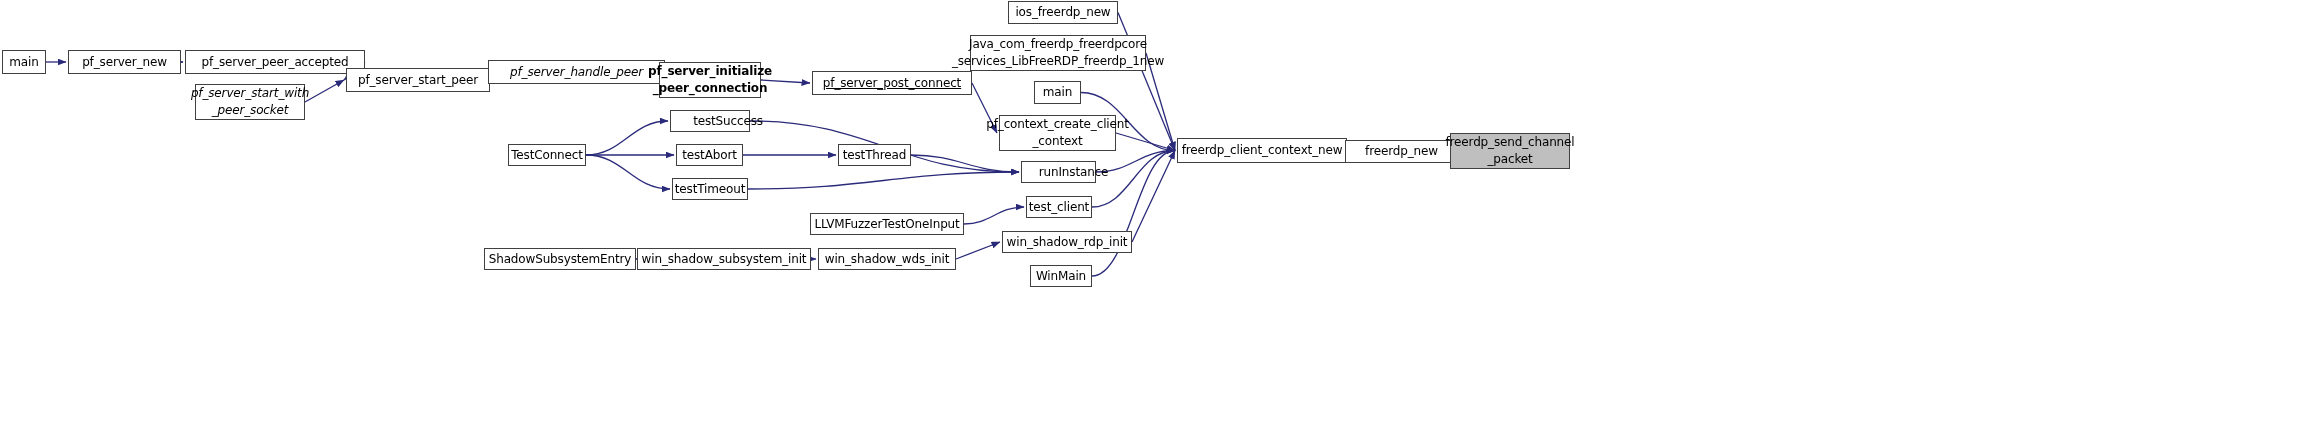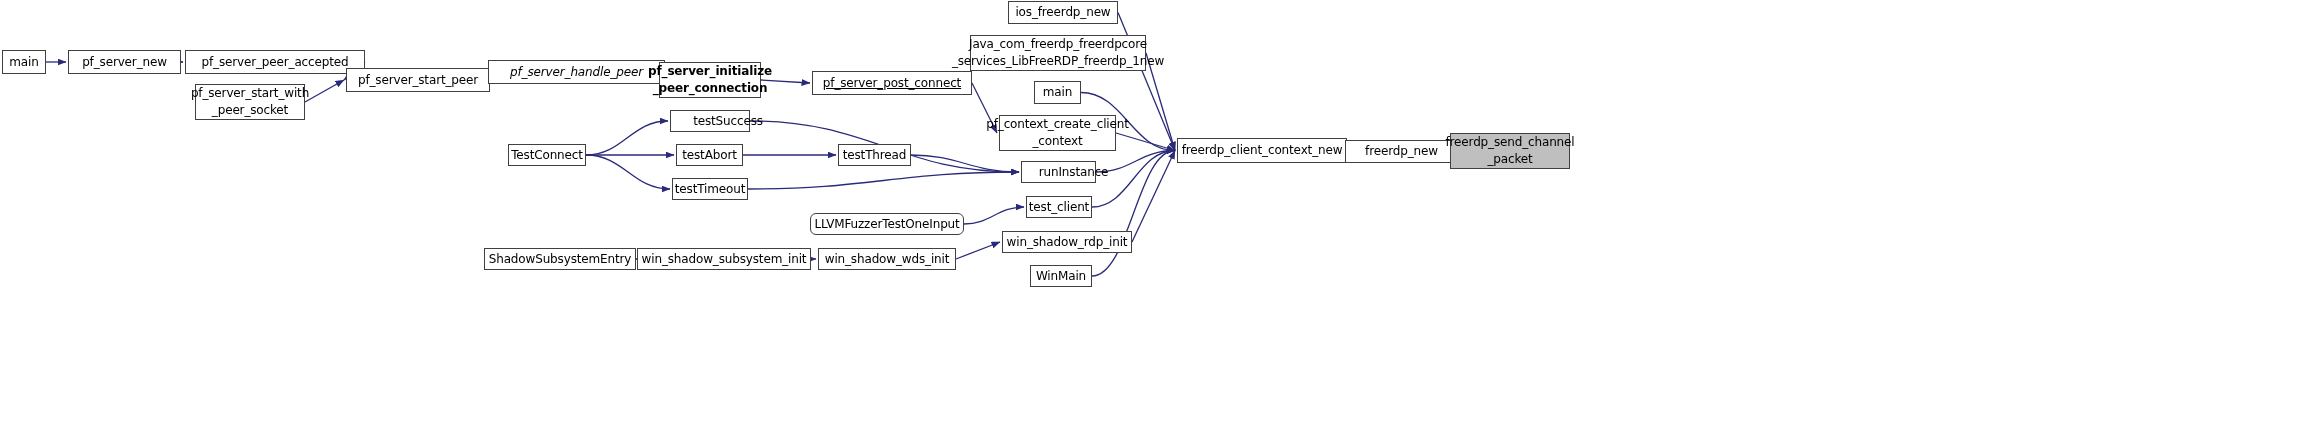--- a/index.html
+++ b/index.html
@@ -83,40 +83,40 @@
         <path d="M1132,242 L1175,150.5" marker-end="url(#arrow)"></path>
         <path d="M1092,276 C1129.35,276 1137.65,150.5 1175,150.5" marker-end="url(#arrow)"></path>
         <path d="M1347,150.5 L1343,151.5" marker-end="url(#arrow)"></path>
         <path d="M1444,151.5 L1448,151" marker-end="url(#arrow)"></path>
       </g>
   </svg>
   <div id="nodes">
       <div class="node" style="left: 2px; top: 50px; width: 44px; height: 24px;">main</div>
       <div class="node" style="left: 68px; top: 50px; width: 113px; height: 24px;">pf_server_new</div>
       <div class="node" style="left: 185px; top: 50px; width: 180px; height: 24px;">pf_server_peer_accepted</div>
-      <div class="node" style="left: 195px; top: 84px; width: 110px; height: 36px;">pf_server_start_with
+      <div class="node" style="left: 195px; top: 84px; width: 110px; height: 36px; font-style: italic;">pf_server_start_with
 _peer_socket</div>
       <div class="node" style="left: 346px; top: 68px; width: 144px; height: 24px;">pf_server_start_peer</div>
       <div class="node" style="left: 488px; top: 60px; width: 177px; height: 24px; font-style: italic;">pf_server_handle_peer</div>
       <div class="node" style="left: 659px; top: 62px; width: 102px; height: 36px; font-weight: bold;">pf_server_initialize
 _peer_connection</div>
       <div class="node" style="left: 812px; top: 71px; width: 160px; height: 24px; text-decoration: underline;">pf_server_post_connect</div>
       <div class="node" style="left: 1008px; top: 1px; width: 110px; height: 23px;">ios_freerdp_new</div>
       <div class="node" style="left: 970px; top: 35px; width: 176px; height: 36px;">Java_com_freerdp_freerdpcore
 _services_LibFreeRDP_freerdp_1new</div>
       <div class="node" style="left: 1034px; top: 81px; width: 47px; height: 23px;">main</div>
       <div class="node" style="left: 999px; top: 115px; width: 117px; height: 36px;">pf_context_create_client
 _context</div>
       <div class="node" style="left: 670px; top: 110px; width: 80px; height: 22px; padding-left: 36px;">testSuccess</div>
       <div class="node" style="left: 508px; top: 144px; width: 78px; height: 22px;">TestConnect</div>
       <div class="node" style="left: 676px; top: 144px; width: 67px; height: 22px;">testAbort</div>
       <div class="node" style="left: 838px; top: 144px; width: 73px; height: 22px;">testThread</div>
       <div class="node" style="left: 672px; top: 178px; width: 76px; height: 22px;">testTimeout</div>
       <div class="node" style="left: 1021px; top: 161px; width: 75px; height: 22px; padding-left: 30px;">runInstance</div>
-      <div class="node" style="left: 810px; top: 213px; width: 154px; height: 22px; border-radius: 6px;">LLVMFuzzerTestOneInput</div>
+      <div class="node" style="left: 810px; top: 213px; width: 154px; height: 22px;">LLVMFuzzerTestOneInput</div>
       <div class="node" style="left: 1026px; top: 196px; width: 66px; height: 22px;">test_client</div>
       <div class="node" style="left: 484px; top: 248px; width: 152px; height: 22px;">ShadowSubsystemEntry</div>
       <div class="node" style="left: 637px; top: 248px; width: 174px; height: 22px;">win_shadow_subsystem_init</div>
       <div class="node" style="left: 818px; top: 248px; width: 138px; height: 22px;">win_shadow_wds_init</div>
       <div class="node" style="left: 1002px; top: 231px; width: 130px; height: 22px;">win_shadow_rdp_init</div>
       <div class="node" style="left: 1030px; top: 265px; width: 62px; height: 22px;">WinMain</div>
       <div class="node" style="left: 1177px; top: 138px; width: 170px; height: 25px;">freerdp_client_context_new</div>
       <div class="node" style="left: 1345px; top: 140px; width: 113px; height: 23px;">freerdp_new</div>
       <div class="node highlight" style="left: 1450px; top: 133px; width: 120px; height: 36px;">freerdp_send_channel
 _packet</div>

